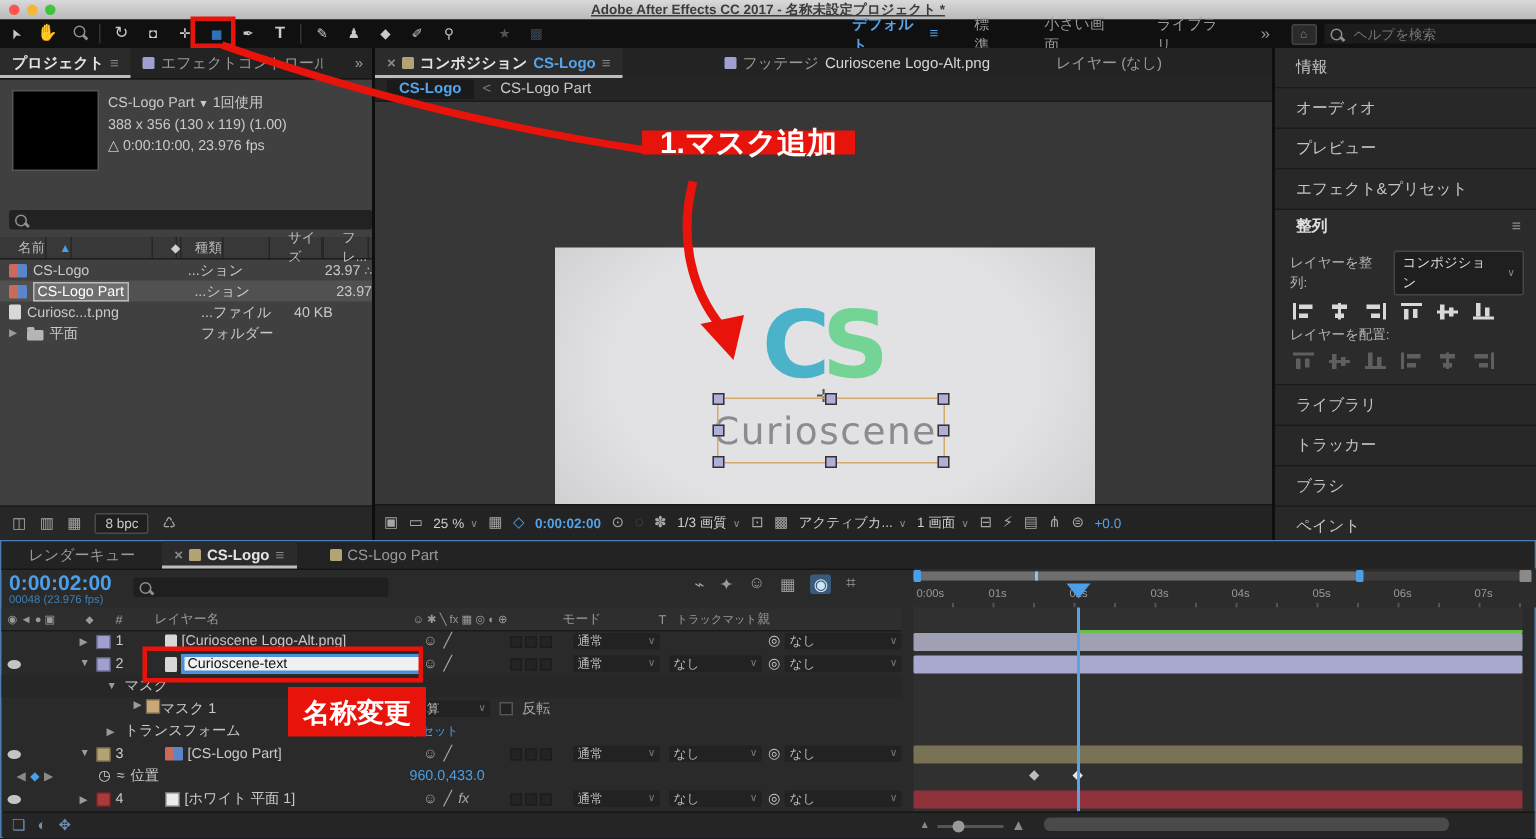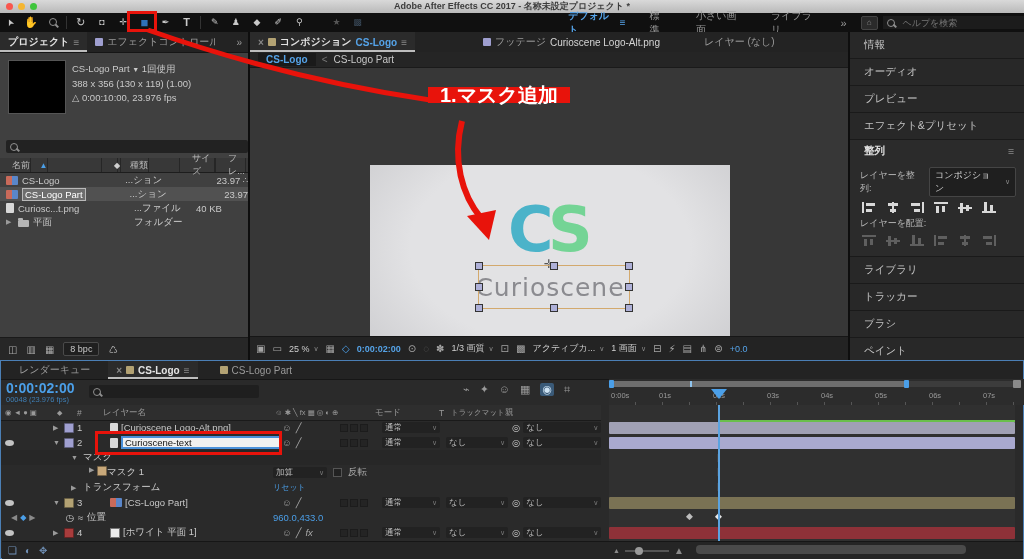--- a/index.html
+++ b/index.html
@@ -4,21 +4,21 @@
 <style>
   html,body{margin:0;padding:0;background:#000;}
   #app{position:relative;width:1024px;height:559px;overflow:hidden;
        font-family:"Liberation Sans","DejaVu Sans",sans-serif;
        background:#1e1e1e;color:#c8c8c8;font-size:10px;-webkit-font-smoothing:antialiased;}
   
   .titlebar{position:absolute;left:0;top:0;width:1024px;height:13px;
     background:linear-gradient(#d9d9d9,#b9b9b9);display:flex;align-items:center;}
   .tl-lights{display:flex;gap:5px;margin-left:6px;}
   .light{width:7px;height:7px;border-radius:50%;}
-  .titlebar .title{position:absolute;left:0;right:0;text-align:center;color:#3c3c3c;font-size:9px;font-weight:bold;}
+  .titlebar .title{position:absolute;left:0;right:0;text-align:center;color:#3c3c3c;font-size:9px;font-weight:bold;text-decoration:underline;}
   
   .toolbar{position:absolute;left:0;top:13px;width:1024px;height:19px;background:#101010;
     display:flex;align-items:center;border-bottom:1px solid #000;}
   .tool{width:22px;text-align:center;color:#c9c9c9;font-size:11px;line-height:19px;cursor:default;}
   .tool.small{font-size:9px;}
   .tool.rect-active{color:#2e71b8;font-size:13px;}
   .tsep{width:1px;height:13px;background:#333;margin:0 3px;}
   .ws-tabs{display:flex;align-items:center;gap:0;margin-left:186px;}
   .ws{color:#9a9a9a;font-size:10px;padding:0 14px;}
   .ws.active{color:#55a3e8;font-weight:bold;padding-right:4px;}
@@ -738,19 +738,20 @@
       <span style="font-size:7px">▲</span>
       <span class="zslider"></span>
       <span style="font-size:10px">▲</span>
     </div>
     <div class="hscroll"></div>
   </div>
 
   <div class="redbox noint" style="left:127px;top:11px;width:30px;height:21px"></div>
   <div class="redbox noint" style="left:95px;top:431px;width:187px;height:24px"></div>
   <div class="ann noint" style="left:428px;top:87px;width:142px;height:16px;font-size:20px">1.マスク追加</div>
+  <div class="ann noint" style="left:192px;top:458px;width:92px;height:33px;font-size:18px">名称変更</div>
   <svg class="overlay" width="1024" height="559">
     <path d="M 148 30 C 250 66 350 88 430 100" stroke="#e8130b" stroke-width="5" fill="none"></path>
     <path d="M 462 121 C 452 160 462 195 481 218" stroke="#e8130b" stroke-width="6" fill="none"></path>
     <polygon points="489,240 467,216 496,210" fill="#e8130b"></polygon>
   </svg>
 
 </div>
 
 </body></html>

